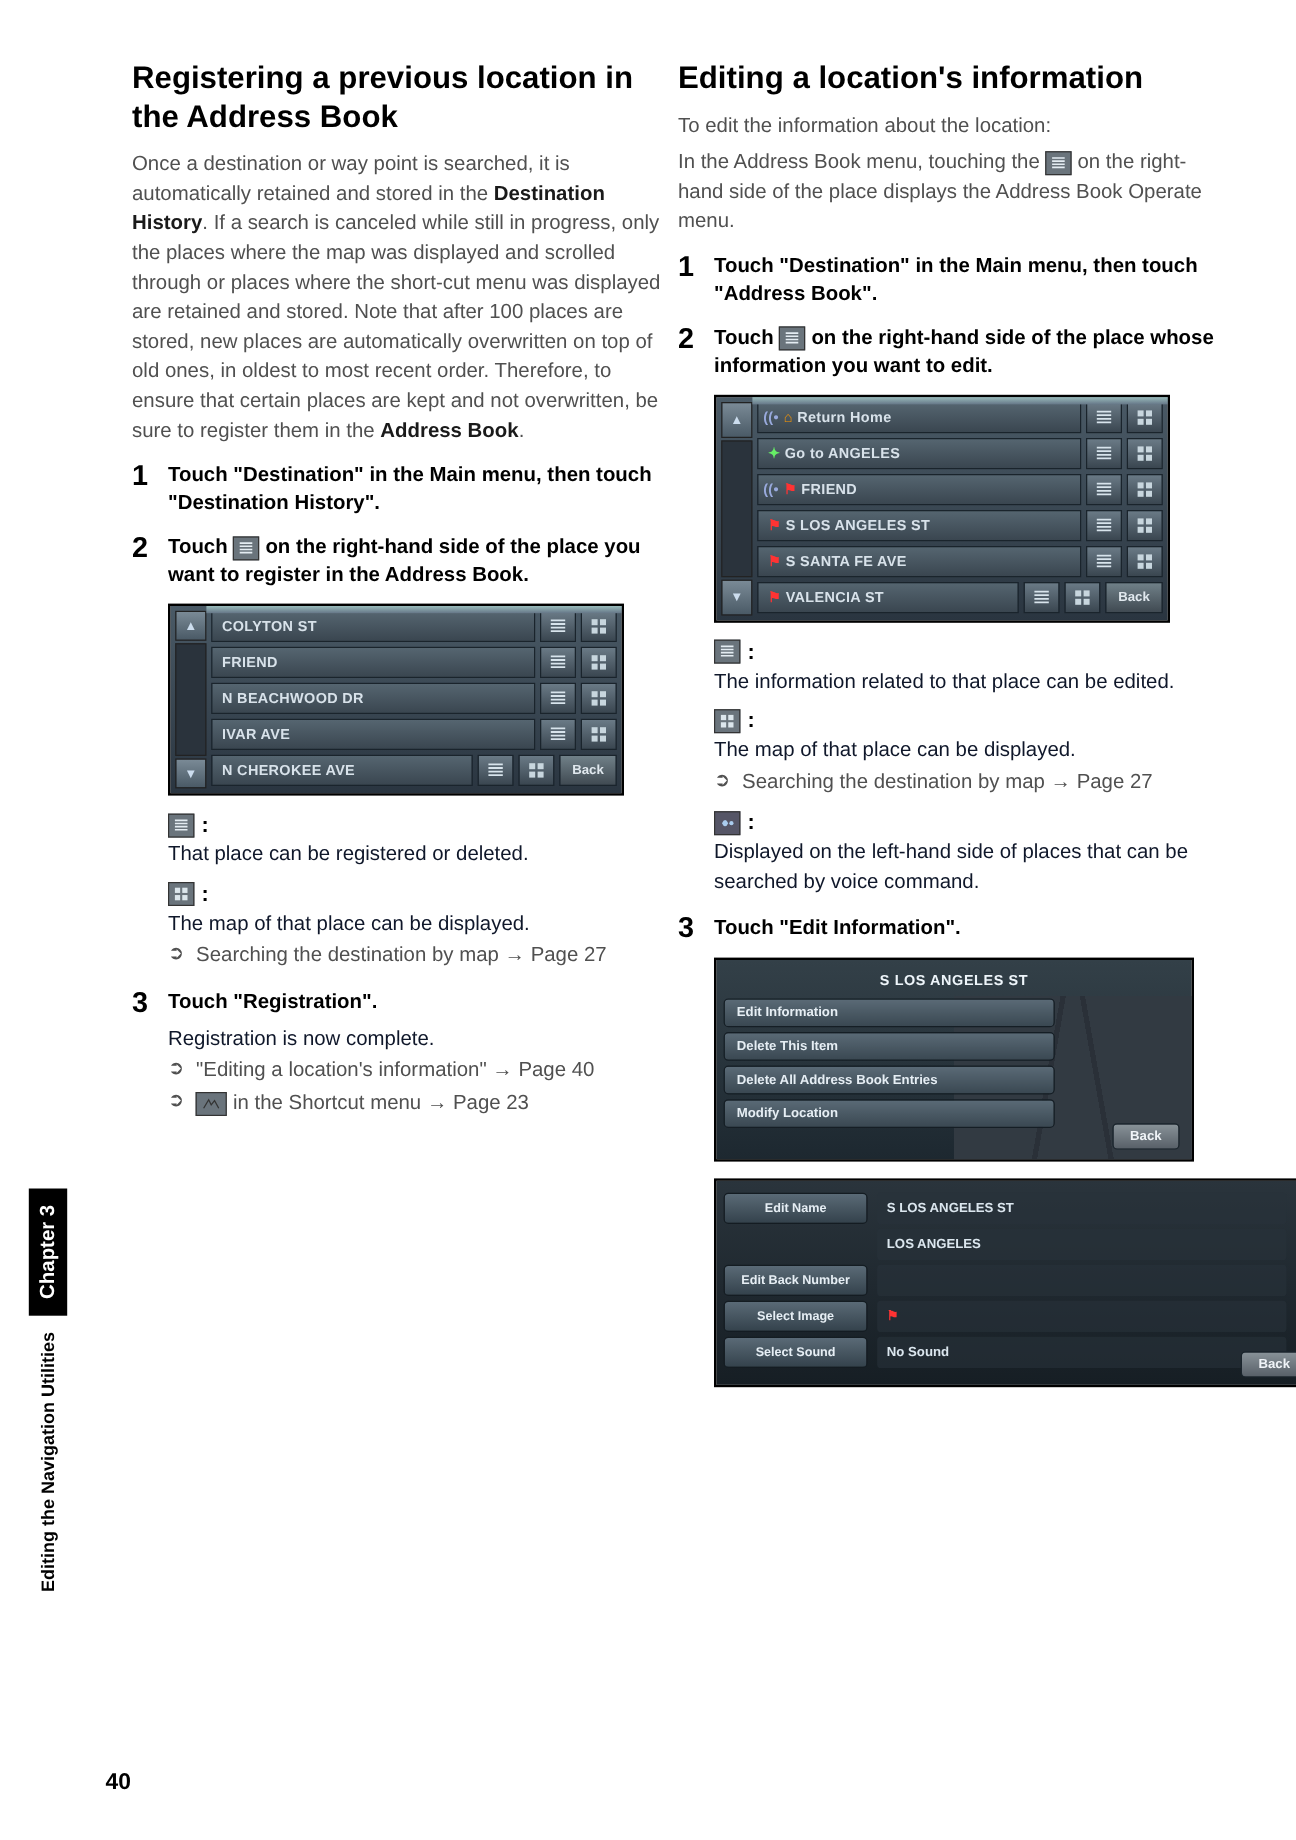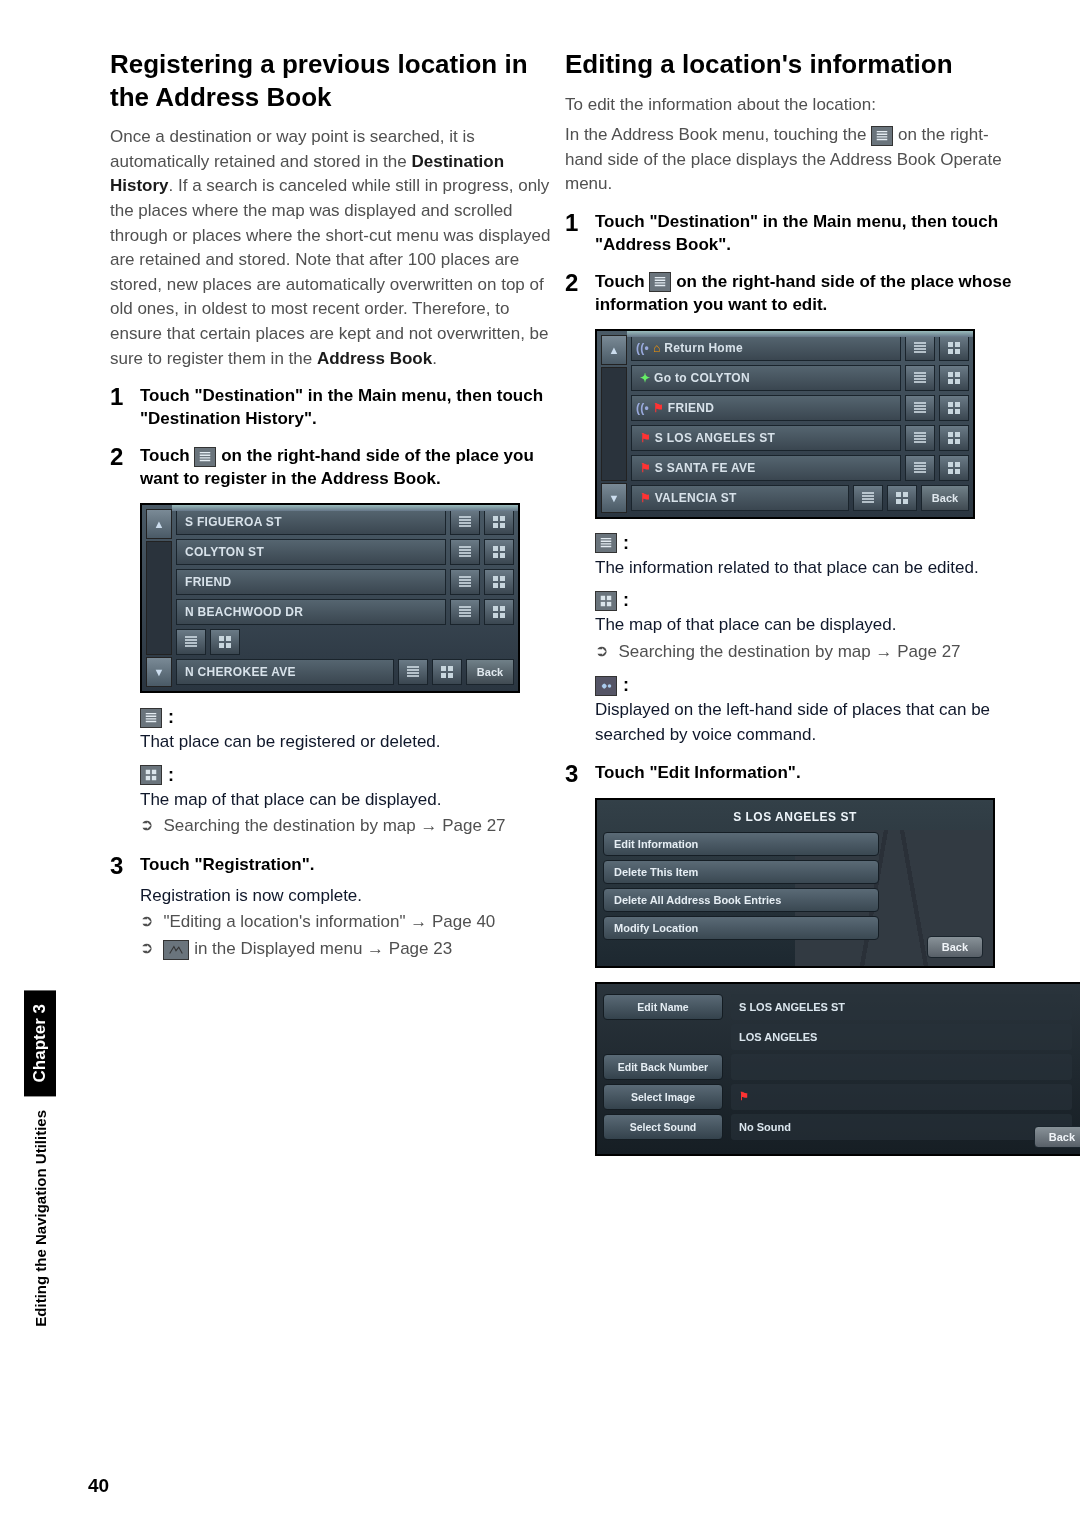--- a/index.html
+++ b/index.html
@@ -270,36 +270,20 @@
     <div class="listpanel">
       <div class="topdeco"></div>
       <div class="listbody">
         <div class="scrollcol">
           <div class="scrollbtn">▲</div>
           <div class="scrolltrack"></div>
           <div class="scrollbtn">▼</div>
         </div>
         <div class="listrows">
           <div class="listrow">
-                <div class="listcell">S FIGUEROA ST</div>
-                <div class="pillbtn">
-                  <svg viewBox="0 0 16 16">
-                    <path d="M2 3h12M2 6h12M2 9h12M2 12h12" stroke="#d8e4ec" stroke-width="1.5"></path>
-                  </svg>
-                </div>
-                <div class="pillbtn">
-                  <svg viewBox="0 0 16 16">
-                    <rect x="2" y="2" width="5" height="5" fill="#c8d6de"></rect>
-                    <rect x="9" y="2" width="5" height="5" fill="#c8d6de"></rect>
-                    <rect x="2" y="9" width="5" height="5" fill="#c8d6de"></rect>
-                    <rect x="9" y="9" width="5" height="5" fill="#c8d6de"></rect>
-                  </svg>
-                </div>
-              </div>
-          <div class="listrow">
                 <div class="listcell">COLYTON ST</div>
                 <div class="pillbtn">
                   <svg viewBox="0 0 16 16">
                     <path d="M2 3h12M2 6h12M2 9h12M2 12h12" stroke="#d8e4ec" stroke-width="1.5"></path>
                   </svg>
                 </div>
                 <div class="pillbtn">
                   <svg viewBox="0 0 16 16">
                     <rect x="2" y="2" width="5" height="5" fill="#c8d6de"></rect>
                     <rect x="9" y="2" width="5" height="5" fill="#c8d6de"></rect>
@@ -334,20 +318,21 @@
                 <div class="pillbtn">
                   <svg viewBox="0 0 16 16">
                     <rect x="2" y="2" width="5" height="5" fill="#c8d6de"></rect>
                     <rect x="9" y="2" width="5" height="5" fill="#c8d6de"></rect>
                     <rect x="2" y="9" width="5" height="5" fill="#c8d6de"></rect>
                     <rect x="9" y="9" width="5" height="5" fill="#c8d6de"></rect>
                   </svg>
                 </div>
               </div>
           <div class="listrow">
+                <div class="listcell">IVAR AVE</div>
                 <div class="pillbtn">
                   <svg viewBox="0 0 16 16">
                     <path d="M2 3h12M2 6h12M2 9h12M2 12h12" stroke="#d8e4ec" stroke-width="1.5"></path>
                   </svg>
                 </div>
                 <div class="pillbtn">
                   <svg viewBox="0 0 16 16">
                     <rect x="2" y="2" width="5" height="5" fill="#c8d6de"></rect>
                     <rect x="9" y="2" width="5" height="5" fill="#c8d6de"></rect>
                     <rect x="2" y="9" width="5" height="5" fill="#c8d6de"></rect>
@@ -412,21 +397,21 @@
   <div class="ref">
     <span class="sym">➲</span>
     <span><span>"Editing a location's information" </span><span class="arrow">→</span> <span>Page 40</span></span>
   </div>
   <div class="ref">
     <span class="sym">➲</span>
     <span><span class="small-icon" style="width:26px">
             <svg viewBox="0 0 20 14">
               <path d="M1 12 L7 2 L10 8 L14 3 L19 12" stroke="#333" stroke-width="1.5" fill="none"></path>
             </svg>
-          </span><span> in the Displayed menu </span><span class="arrow">→</span> <span>Page 23</span></span>
+          </span><span> in the Shortcut menu </span><span class="arrow">→</span> <span>Page 23</span></span>
   </div>
 </div>
 
 <div class="col">
   <h2>Editing a location's information</h2>
   <p class="body">To edit the information about the location:</p>
   <p class="body">
     <span>In the Address Book menu, touching the </span><span class="small-icon">
           <svg viewBox="0 0 16 16">
             <path d="M2 3h12M2 6h12M2 9h12M2 12h12" stroke="#e4ecf2" stroke-width="1.5"></path>
@@ -470,21 +455,21 @@
                 <div class="pillbtn">
                   <svg viewBox="0 0 16 16">
                     <rect x="2" y="2" width="5" height="5" fill="#c8d6de"></rect>
                     <rect x="9" y="2" width="5" height="5" fill="#c8d6de"></rect>
                     <rect x="2" y="9" width="5" height="5" fill="#c8d6de"></rect>
                     <rect x="9" y="9" width="5" height="5" fill="#c8d6de"></rect>
                   </svg>
                 </div>
               </div>
           <div class="listrow">
-                <div class="listcell"><span style="color:#6e6">✦</span>&nbsp;<span>Go to COLYTON</span></div>
+                <div class="listcell"><span style="color:#6e6">✦</span>&nbsp;<span>Go to ANGELES</span></div>
                 <div class="pillbtn">
                   <svg viewBox="0 0 16 16">
                     <path d="M2 3h12M2 6h12M2 9h12M2 12h12" stroke="#d8e4ec" stroke-width="1.5"></path>
                   </svg>
                 </div>
                 <div class="pillbtn">
                   <svg viewBox="0 0 16 16">
                     <rect x="2" y="2" width="5" height="5" fill="#c8d6de"></rect>
                     <rect x="9" y="2" width="5" height="5" fill="#c8d6de"></rect>
                     <rect x="2" y="9" width="5" height="5" fill="#c8d6de"></rect>

